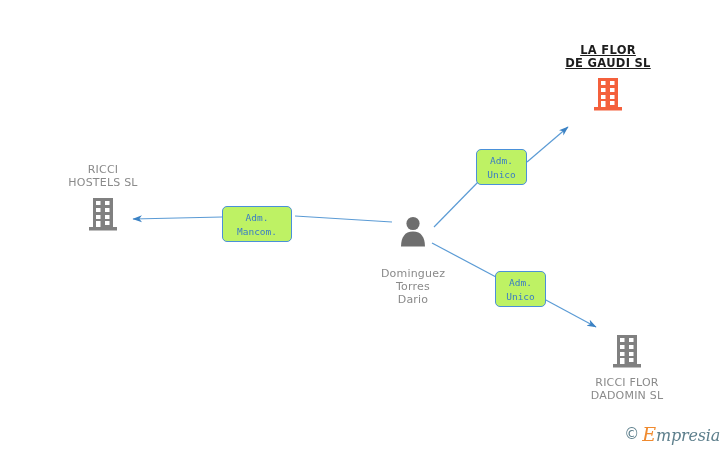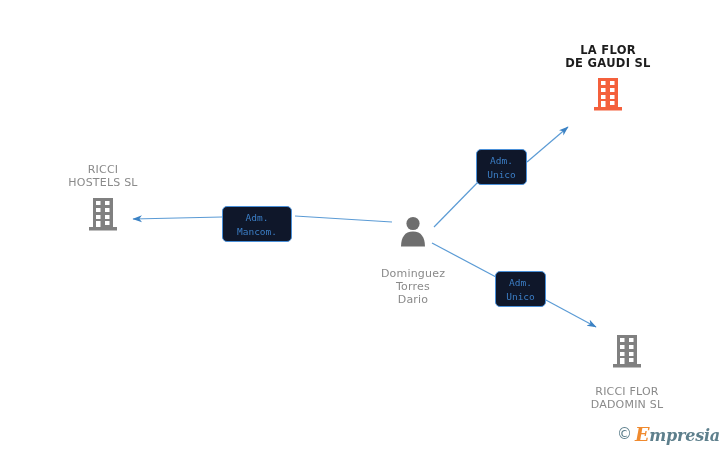--- a/index.html
+++ b/index.html
@@ -39,20 +39,21 @@
     line-height: 13px;
     letter-spacing: 0.2px;
     white-space: pre-line;
     color: #8a8a8a;
   }
   .node-label.focus {
     color: #1d1d1d;
     font-weight: bold;
     font-size: 11.5px;
     letter-spacing: 0.3px;
+    text-decoration: underline;
   }
 
   
   .bldg {
     width: 30px;
     height: 36px;
     display: block;
     margin: 0 auto;
   }
 
@@ -63,21 +64,21 @@
     display: block;
     margin: 0 auto;
   }
 
   
   .rel-box {
     position: absolute;
     box-sizing: border-box;
     border: 1px solid #4a90d9;
     border-radius: 5px;
-    background: #0f172a;
+    background: #bef264;
     color: #3b7dc4;
     font-family: "DejaVu Sans Mono", monospace;
     font-size: 9.5px;
     line-height: 14px;
     text-align: center;
     padding: 4px 4px 4px 4px;
     white-space: pre-line;
     letter-spacing: 0px;
     box-shadow: 0 0 0 0 rgba(0,0,0,0);
   }
@@ -98,21 +99,20 @@
     color: #5d7f8c;
     line-height: 1;
   }
   #watermark .brand {
     font-family: "DejaVu Serif", serif;
     font-style: italic;
     font-size: 16px;
     line-height: 1;
     color: #5d7f8c;
     letter-spacing: -0.2px;
-    font-weight: bold;
   }
   #watermark .brand .cap {
     color: #f08a2e;
     font-size: 19px;
   }
 </style>
 </head>
 <body>
 
 <div id="canvas">
@@ -190,21 +190,21 @@
       <rect x="1" y="31" width="28" height="3.5" fill="#808080"></rect>
       <rect x="8" y="5" width="4.5" height="4" fill="#ffffff"></rect>
       <rect x="17" y="5" width="4.5" height="4" fill="#ffffff"></rect>
       <rect x="8" y="12" width="4.5" height="4" fill="#ffffff"></rect>
       <rect x="17" y="12" width="4.5" height="4" fill="#ffffff"></rect>
       <rect x="8" y="19" width="4.5" height="4" fill="#ffffff"></rect>
       <rect x="17" y="19" width="4.5" height="4" fill="#ffffff"></rect>
       <rect x="8" y="25" width="4.5" height="6" fill="#ffffff"></rect>
       <rect x="17" y="25" width="4.5" height="4" fill="#ffffff"></rect>
     </svg>
-    <div class="node-label" style="margin-top:16px;">RICCI FLOR
+    <div class="node-label" style="margin-top:7px;">RICCI FLOR
 DADOMIN SL</div>
   </div>
 
   <div class="rel-box" style="left:476px; top:149px; width:51px; height:36px;">Adm.
 Unico</div>
 
   <div class="rel-box" style="left:222px; top:206px; width:70px; height:36px;">Adm.
 Mancom.</div>
 
   <div class="rel-box" style="left:495px; top:271px; width:51px; height:36px;">Adm.

